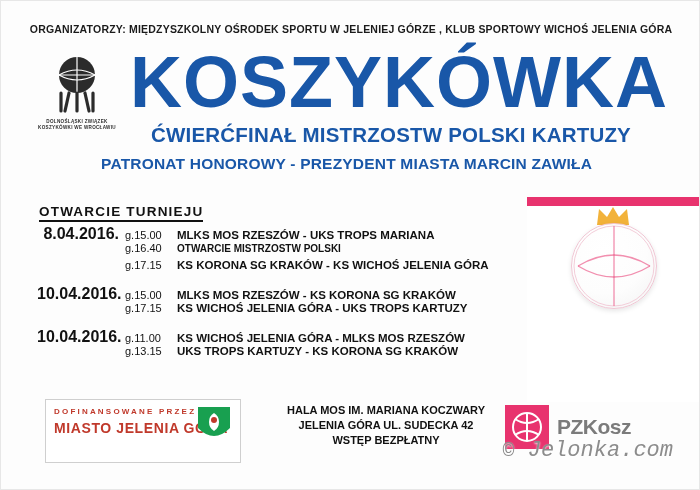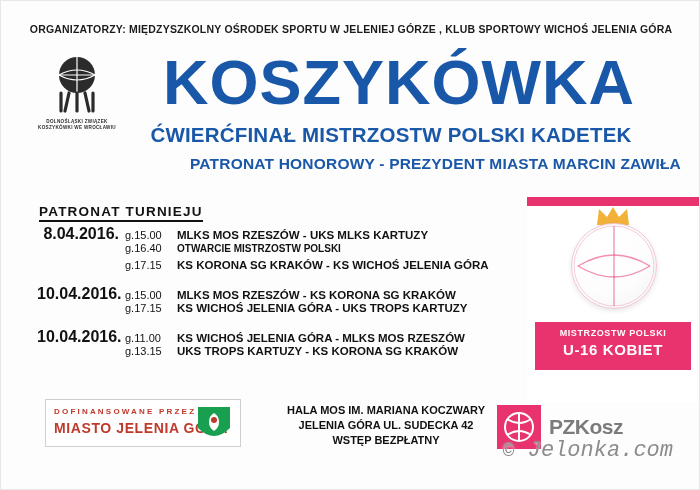--- a/index.html
+++ b/index.html
@@ -63,21 +63,21 @@
     letter-spacing: 0.3px;
   }
 
   
   .title-main {
     position: absolute;
     top: 52px;
     left: 118px;
     width: 560px;
     text-align: center;
-    font-size: 63px;
+    font-size: 72px;
     line-height: 58px;
     font-weight: bold;
     color: #1957a8;
     letter-spacing: 1px;
     font-family: "Liberation Sans", sans-serif;
   }
   .title-sub {
     position: absolute;
     top: 122px;
     left: 100px;
@@ -87,21 +87,21 @@
     font-weight: bold;
     color: #1957a8;
     letter-spacing: 0.2px;
     white-space: nowrap;
   }
   .title-patron {
     position: absolute;
     top: 154px;
     left: 100px;
     width: 580px;
-    text-align: right;
+    text-align: left;
     font-size: 15.5px;
     font-weight: bold;
     color: #1957a8;
     letter-spacing: 0.2px;
     white-space: nowrap;
   }
 
   
   .program-heading {
     position: absolute;
@@ -212,21 +212,21 @@
     letter-spacing: 0.6px;
     margin-top: 3px;
   }
 
   
   .sponsor {
     position: absolute;
     left: 44px;
     top: 398px;
     width: 196px;
-    height: 48px;
+    height: 64px;
     border: 1px solid #cfcfcf;
     background: #ffffff;
     box-sizing: border-box;
   }
   .sponsor .s1 {
     position: absolute;
     left: 8px;
     top: 7px;
     font-size: 8px;
     letter-spacing: 2.2px;
@@ -263,21 +263,20 @@
     color: #111111;
   }
 
   
   .pzkosz {
     position: absolute;
     right: 14px;
     top: 404px;
     width: 180px;
     height: 52px;
-    padding-left: 8px;
   }
   .pzkosz-mark {
     position: absolute;
     left: 0;
     top: 0;
     width: 44px;
     height: 44px;
     background: #e8336e;
   }
   .pzkosz-text {
@@ -329,30 +328,30 @@
           <line x1="46" y1="40" x2="46" y2="58"></line>
           <line x1="54" y1="40" x2="58" y2="58"></line>
           <line x1="62" y1="40" x2="62" y2="58"></line>
         </g>
       </svg>
     </div>
     <div class="crest-text">DOLNOŚLĄSKI ZWIĄZEK KOSZYKÓWKI WE WROCŁAWIU</div>
   </div>
 
   <div class="title-main">KOSZYKÓWKA</div>
-  <div class="title-sub">ĆWIERĆFINAŁ MISTRZOSTW POLSKI KADETEK</div>
+  <div class="title-sub">ĆWIERĆFINAŁ MISTRZOSTW POLSKI KARTUZY</div>
   <div class="title-patron">PATRONAT HONOROWY - PREZYDENT MIASTA MARCIN ZAWIŁA</div>
 
-  <div class="program-heading">PATRONAT  TURNIEJU</div>
+  <div class="program-heading">OTWARCIE  TURNIEJU</div>
   <div class="program" id="program-schedule">
       <div class="day">
         <div class="game-row">
           <div class="col-date">8.04.2016.</div>
           <div class="col-time">g.15.00</div>
-          <div class="col-match">MLKS MOS RZESZÓW - UKS MLKS KARTUZY</div>
+          <div class="col-match">MLKS MOS RZESZÓW - UKS TROPS MARIANA</div>
         </div>
         <div class="game-row">
           <div class="col-date"></div>
           <div class="col-time">g.16.40</div>
           <div class="opening">OTWARCIE MISTRZOSTW POLSKI</div>
         </div>
         <div class="game-row">
           <div class="col-date"></div>
           <div class="col-time">g.17.15</div>
           <div class="col-match">KS KORONA  SG KRAKÓW - KS WICHOŚ JELENIA GÓRA</div>
@@ -390,24 +389,20 @@
       <path d="M2 20 L4 4 L12 12 L18 2 L24 12 L32 4 L34 20 Z" fill="#f2b23a"></path>
     </svg>
     <div class="banner-ball">
       <svg width="84" height="84" viewBox="0 0 84 84">
         <circle cx="42" cy="42" r="40" fill="none" stroke="#f3cdd9" stroke-width="1"></circle>
         <path d="M6 42 Q42 20 78 42" stroke="#e8336e" stroke-width="1.3" fill="none" opacity="0.55"></path>
         <path d="M6 42 Q42 64 78 42" stroke="#e8336e" stroke-width="1.3" fill="none" opacity="0.55"></path>
         <line x1="42" y1="2" x2="42" y2="82" stroke="#e8336e" stroke-width="1.3" opacity="0.55"></line>
       </svg>
     </div>
-    <div class="banner-label">
-      <div class="l1">MISTRZOSTW POLSKI</div>
-      <div class="l2">U-16 KOBIET</div>
-    </div>
   </div>
 
   <div class="sponsor">
     <div class="s1">DOFINANSOWANE  PRZEZ</div>
     <div class="s2">MIASTO JELENIA GÓRA</div>
     <svg class="shield" viewBox="0 0 40 40">
       <path d="M4 3 H36 V24 Q20 40 4 24 Z" fill="#18a050"></path>
       <path d="M20 9 q5 3 5 9 q0 6 -5 9 q-5 -3 -5 -9 q0 -6 5 -9 z" fill="#ffffff"></path>
       <circle cx="20" cy="16" r="3" fill="#c0392b"></circle>
     </svg>

